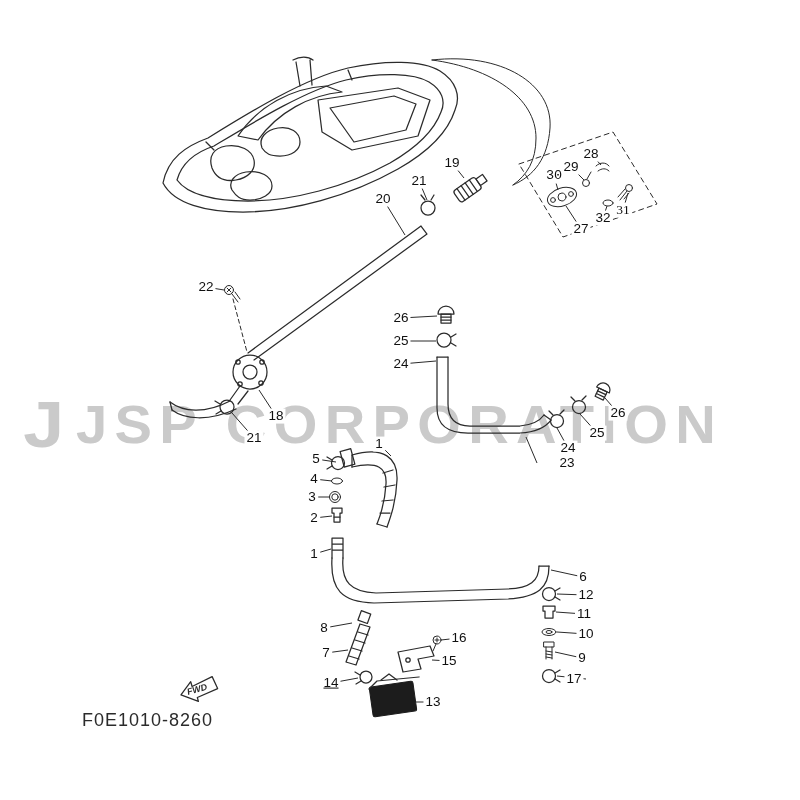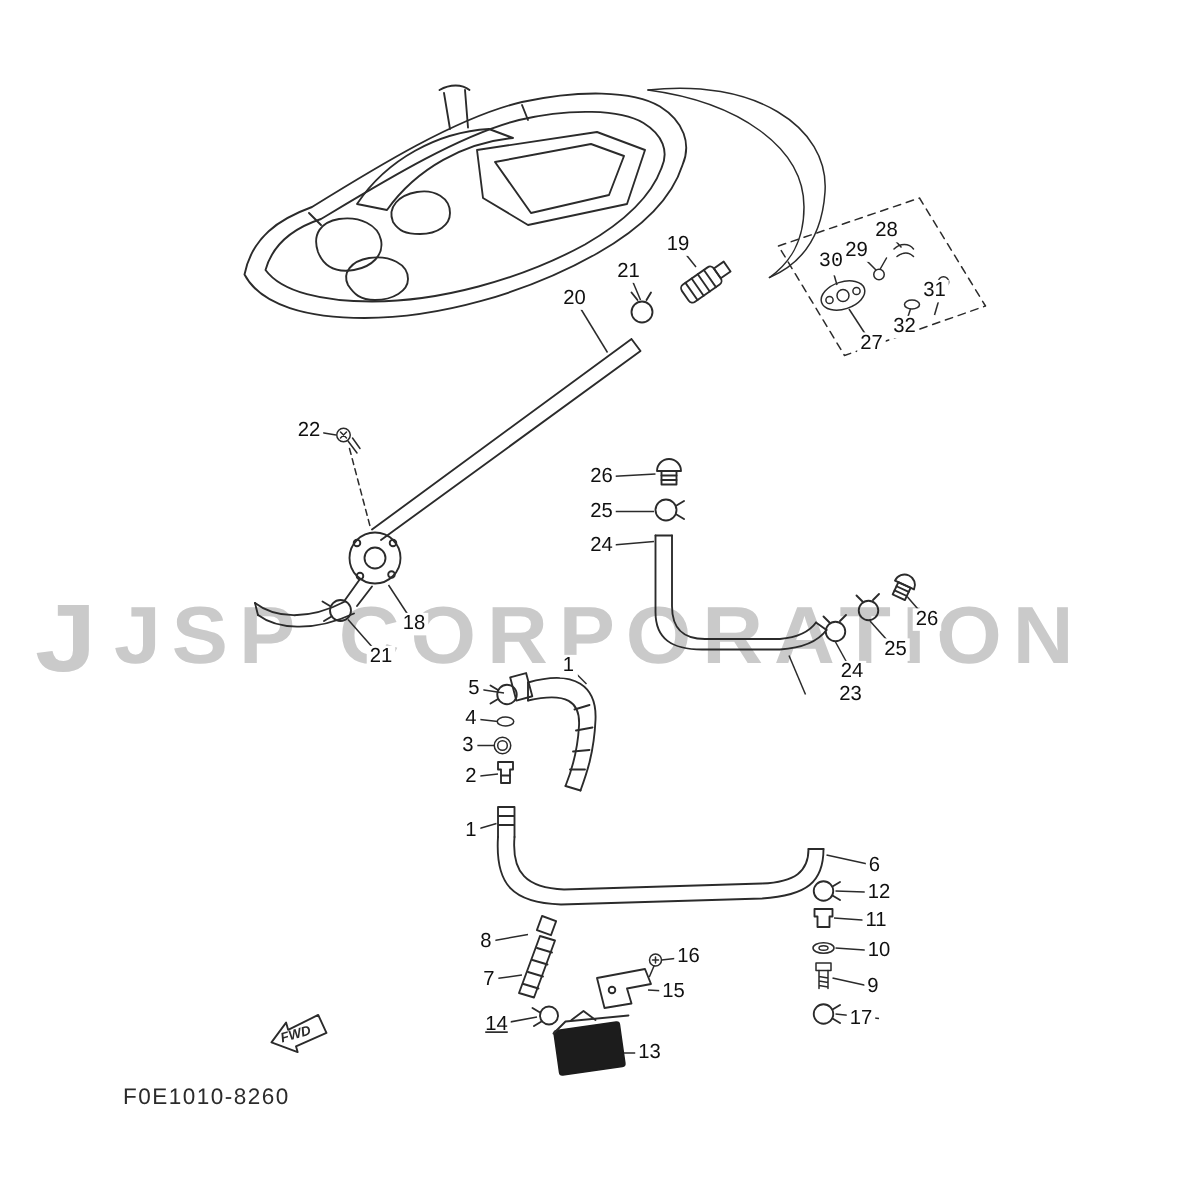--- a/index.html
+++ b/index.html
@@ -12,22 +12,22 @@
   .wm-text{font-size:54px;font-weight:700;letter-spacing:7px;line-height:1.15;
            transform:scaleX(1.04);transform-origin:left;}
   svg.diagram{position:absolute;left:0;top:0;z-index:1;}
   .art{stroke:#2b2b2b;fill:none;stroke-width:1.25;stroke-linecap:round;stroke-linejoin:round;}
   .thin{stroke-width:1;}
   .solid{fill:#1c1c1c;stroke:#1c1c1c;}
   #leader-lines line{stroke:#2b2b2b;stroke-width:1;}
   .callout-layer{position:absolute;left:0;top:0;width:800px;height:800px;z-index:2;}
   .callout{position:absolute;transform:translate(-50%,-50%);font-size:13.5px;color:#101010;
            background:#fff;padding:0 2px;line-height:1.1;cursor:pointer;}
-  .drawing-code{position:absolute;left:82px;top:710px;font-size:15px;letter-spacing:1px;
-                color:#2b2b2b;z-index:2;margin-top:13px;}
+  .drawing-code{position:absolute;left:82px;top:710px;font-size:18px;letter-spacing:1px;
+                color:#2b2b2b;z-index:2;}
   .fwd-text{font-size:9px;font-weight:bold;font-style:italic;fill:#2b2b2b;stroke:none;}
 </style>
 </head>
 <body>
 
 <div class="stage">
 
   <div class="watermark">
     <span class="wm-logo">J</span>
     <span class="wm-text">JSP CORPORATION</span>
@@ -274,21 +274,21 @@
 
   <div class="callout-layer" id="callout-layer">
       <div class="callout" style="left: 452px; top: 163px;">19</div>
       <div class="callout" style="left: 419px; top: 181px;">21</div>
       <div class="callout" style="left: 383px; top: 199px;">20</div>
       <div class="callout" style="left: 206px; top: 287px;">22</div>
       <div class="callout" style="left: 591px; top: 154px;">28</div>
       <div class="callout" style="left: 571px; top: 167px;">29</div>
       <div class="callout" style="left: 554px; top: 176px; font-family: Liberation Mono, monospace;">30</div>
       <div class="callout" style="left: 581px; top: 229px;">27</div>
-      <div class="callout" style="left: 623px; top: 194px;">31</div>
+      <div class="callout" style="left: 623px; top: 210px; font-family: Liberation Serif, serif;">31</div>
       <div class="callout" style="left: 603px; top: 218px;">32</div>
       <div class="callout" style="left: 401px; top: 318px;">26</div>
       <div class="callout" style="left: 401px; top: 341px;">25</div>
       <div class="callout" style="left: 401px; top: 364px;">24</div>
       <div class="callout" style="left: 276px; top: 416px;">18</div>
       <div class="callout" style="left: 254px; top: 438px;">21</div>
       <div class="callout" style="left: 537px; top: 463px; margin-left: 30px;">23</div>
       <div class="callout" style="left: 568px; top: 448px;">24</div>
       <div class="callout" style="left: 597px; top: 433px;">25</div>
       <div class="callout" style="left: 618px; top: 413px;">26</div>

